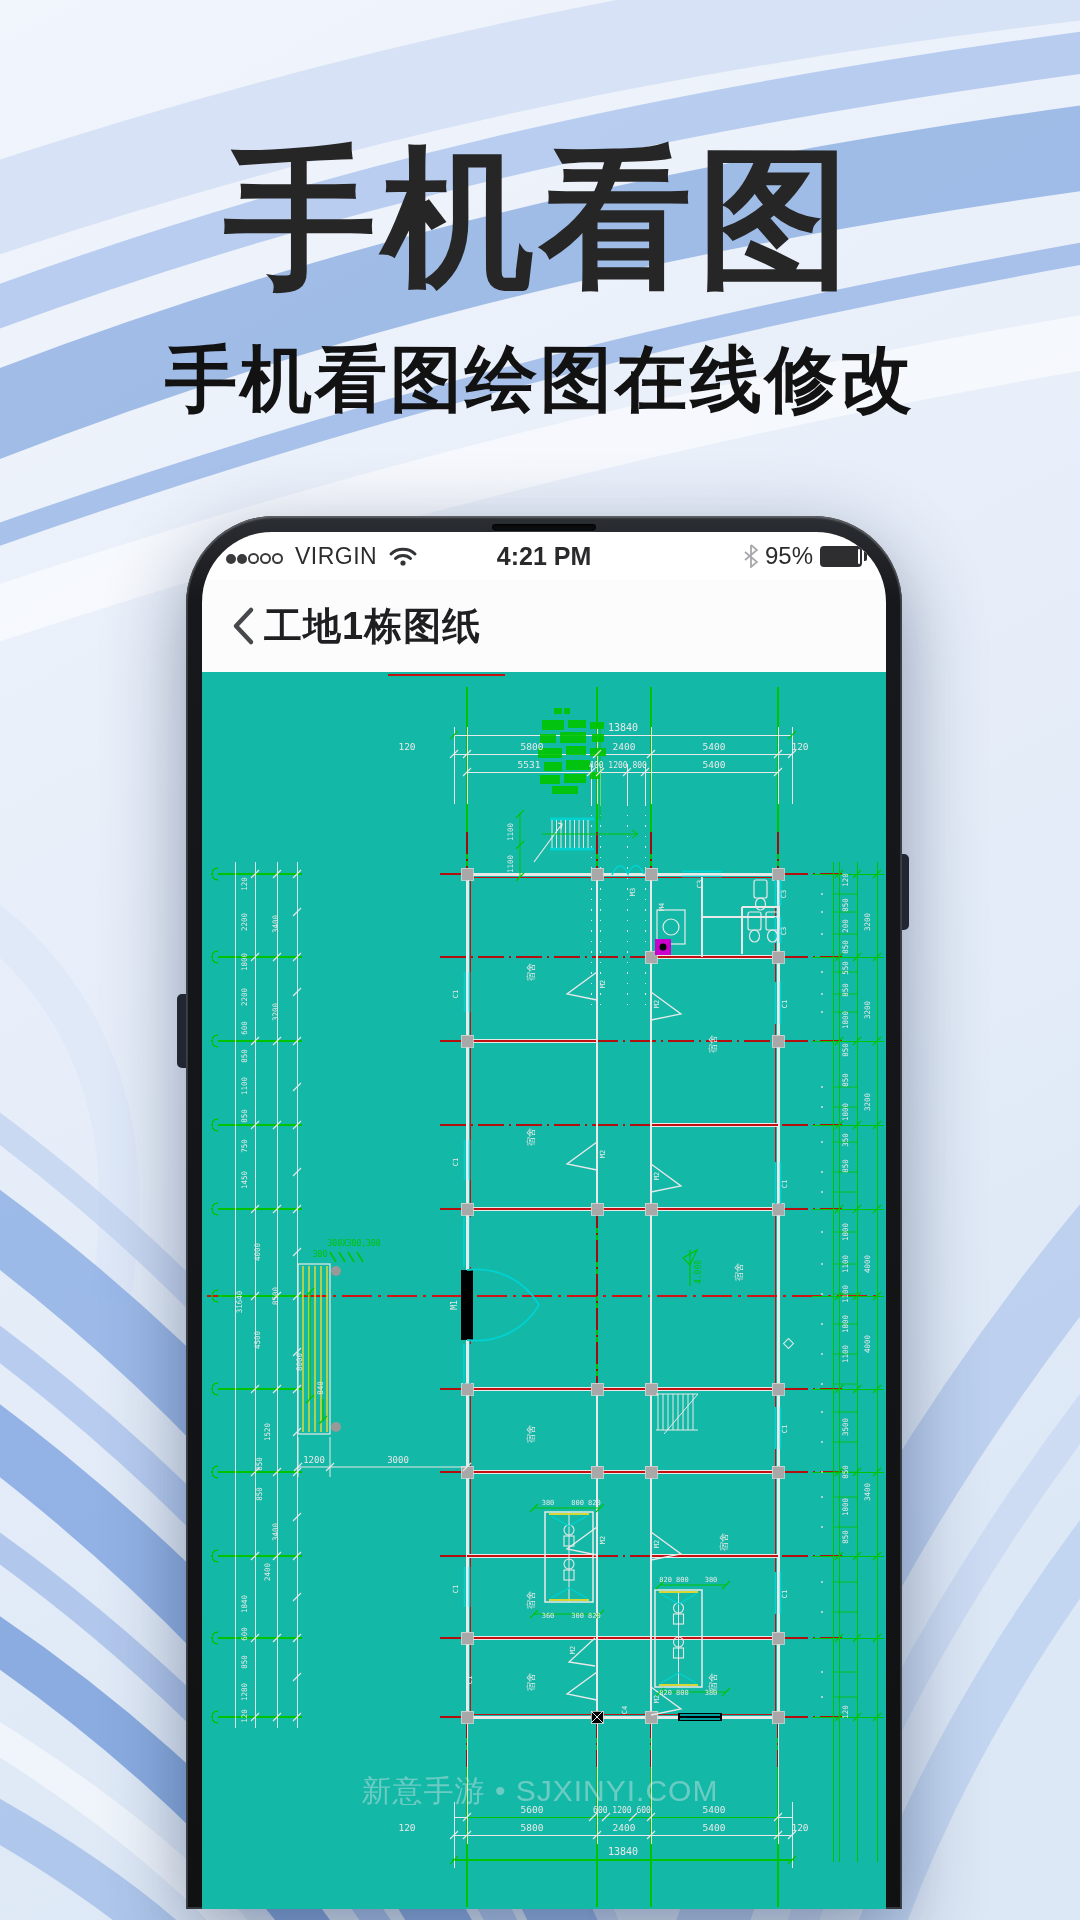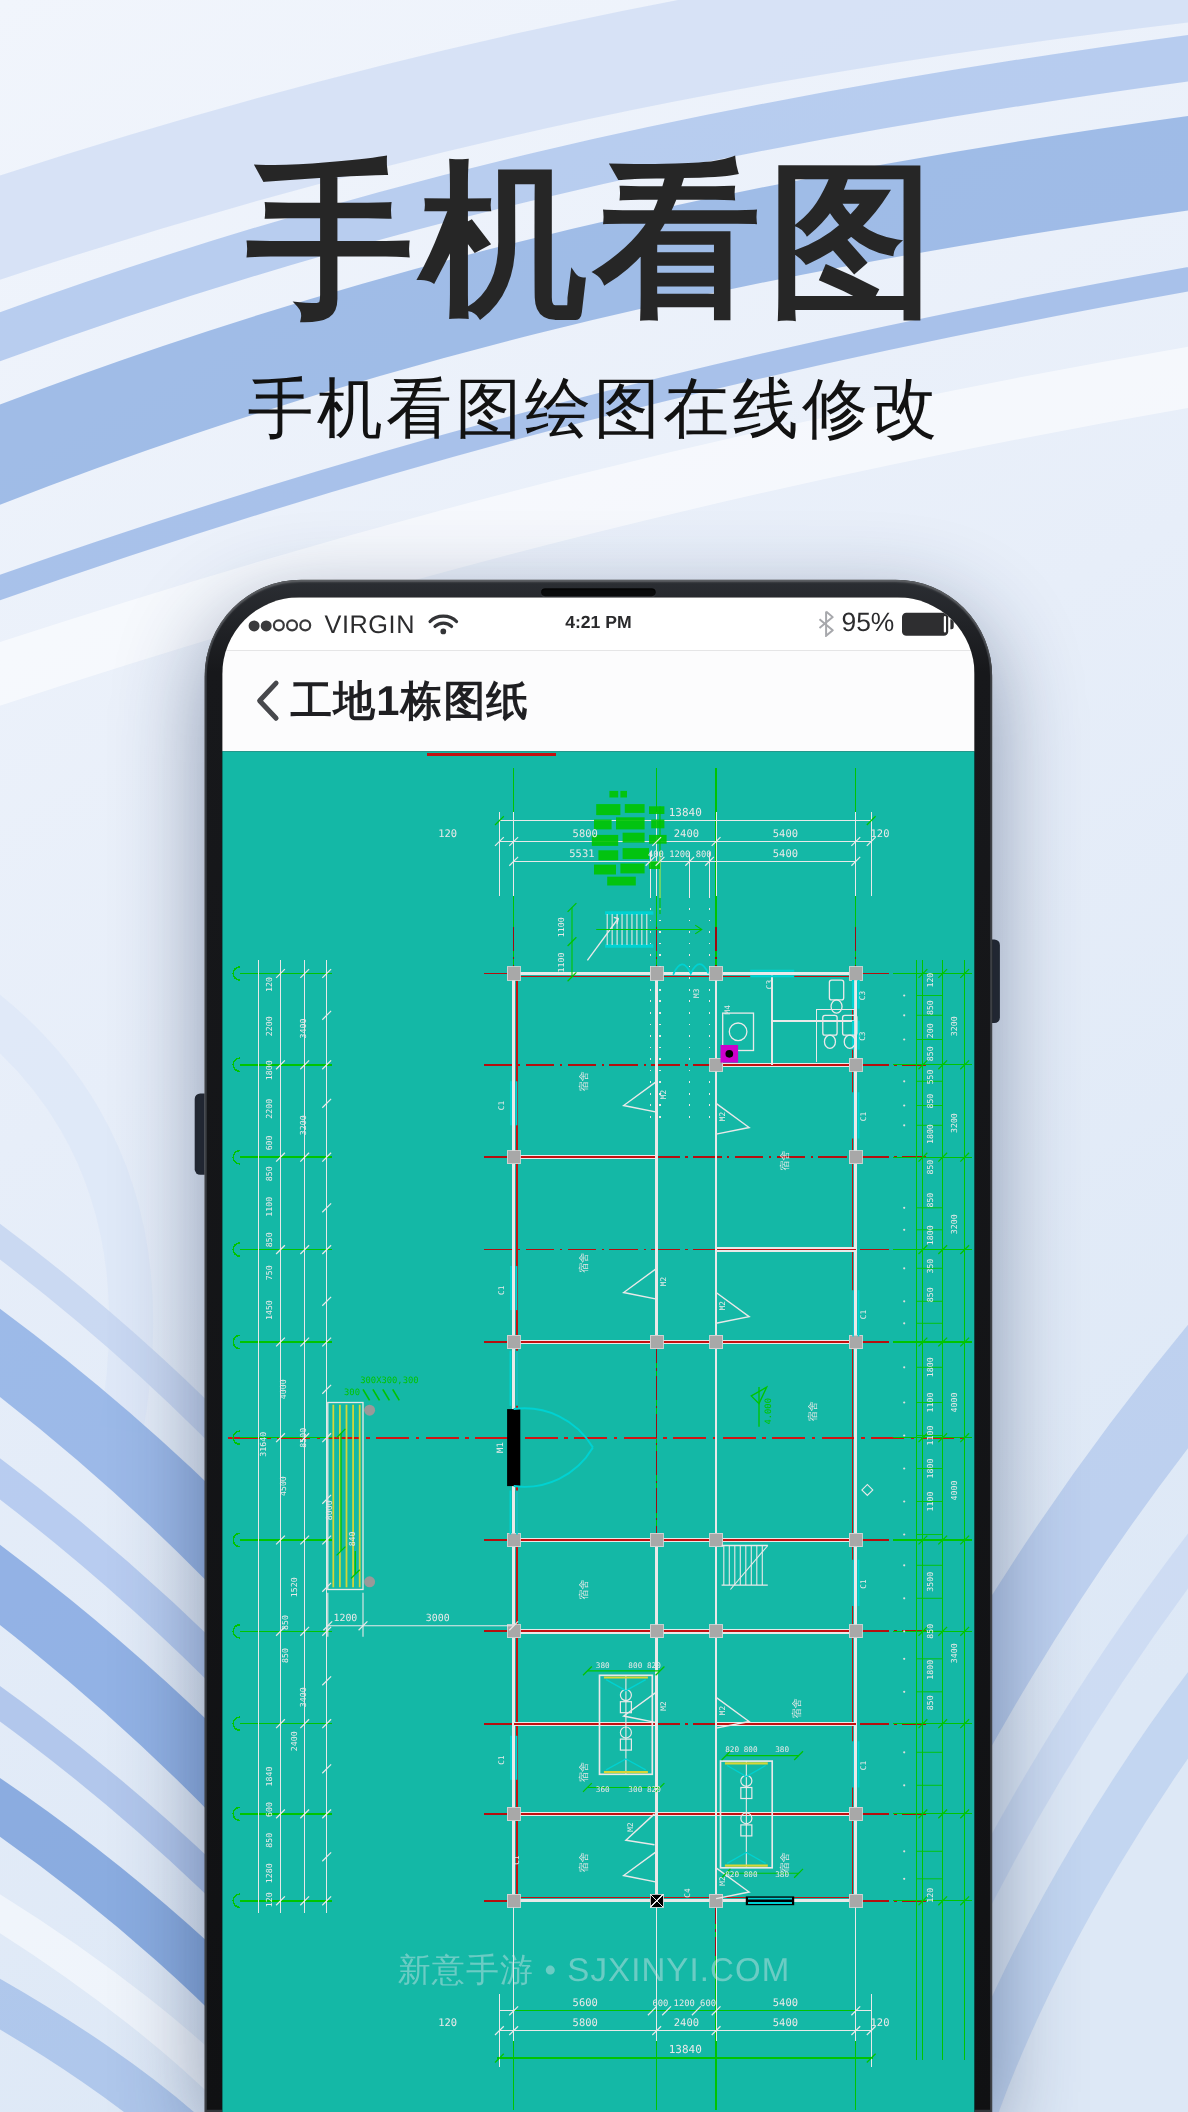--- a/index.html
+++ b/index.html
@@ -2,39 +2,39 @@
 <html><head>
 <meta charset="utf-8">
 <style>
   html,body{margin:0;padding:0;background:#e8eef8;}
   #stage{position:relative;width:1080px;height:1920px;overflow:hidden;
          font-family:"Liberation Sans", sans-serif;}
   #bg{position:absolute;left:0;top:0;z-index:0;}
   .hero{position:absolute;left:0;width:100%;text-align:center;z-index:1;color:#262626;}
   #hero-title{top:118px;font-size:152px;font-weight:900;letter-spacing:6px;
               font-family:"DejaVu Sans","Liberation Sans",sans-serif;}
-  #hero-subtitle{top:332px;font-size:60px;font-weight:400;letter-spacing:3px;color:#121212;}
+  #hero-subtitle{top:332px;font-size:72px;font-weight:700;letter-spacing:3px;color:#121212;}
   
-  .phone{position:absolute;left:186px;top:527px;width:716px;height:1393px;z-index:2;
+  .phone{position:absolute;left:186px;top:516px;width:716px;height:1393px;z-index:2;
          background:linear-gradient(180deg,#2b2e33 0%,#17181b 6%,#101113 100%);
          border-radius:88px 88px 0 0;
          box-shadow:0 26px 80px rgba(25,45,85,.45), inset 0 2px 2px rgba(255,255,255,.22), inset 0 0 0 2px #33363b;}
   .side-btn{position:absolute;background:#24262a;z-index:1;}
   #btn-power{left:900px;top:854px;width:9px;height:76px;border-radius:0 5px 5px 0;}
   #btn-volume{left:177px;top:994px;width:9px;height:74px;border-radius:5px 0 0 5px;}
   .speaker{position:absolute;left:50%;top:8px;transform:translateX(-50%);
            width:104px;height:7px;border-radius:4px;background:#0a0b0c;
            box-shadow:inset 0 1px 1px #000, 0 1px 0 rgba(255,255,255,.08);}
   .screen{position:absolute;left:16px;top:16px;width:684px;height:1377px;
           border-radius:70px 70px 0 0;overflow:hidden;background:#000;}
   .statusbar{height:48px;background:#fff;display:flex;align-items:center;
              padding:0 24px;box-sizing:border-box;color:#2c2c2e;font-size:24px;}
   .sb-left,.sb-right{display:flex;align-items:center;gap:7px;flex:1;}
   .sb-right{justify-content:flex-end;}
-  .sb-center{font-size:16px;font-weight:700;color:#2a2a2c;}
+  .sb-center{font-size:25px;font-weight:700;color:#2a2a2c;}
   .dot{width:10px;height:10px;border-radius:50%;display:inline-block;margin-right:1px;}
   .dot.f{background:#3a3a3c;} .dot.e{border:2px solid #3a3a3c;width:7px;height:7px;background:transparent;}
   .carrier{font-size:23px;color:#2c2c2e;margin:0 4px 0 4px;letter-spacing:.5px;}
   .bat{width:42px;height:21px;background:#2e2e30;border-radius:4px;position:relative;}
   .bat i{position:absolute;right:2px;top:3px;bottom:3px;width:2px;background:#fff;border-radius:1px;}
   .bat:after{content:"";position:absolute;right:-5px;top:6px;width:3px;height:9px;background:#2e2e30;border-radius:0 2px 2px 0;}
   .navbar{height:92px;background:#fcfcfd;display:flex;align-items:center;padding:0 28px;box-sizing:border-box;}
   .nav-title{font-size:38px;font-weight:700;color:#1f1f22;margin-left:8px;letter-spacing:1px;}
   .cad-wrap{height:1237px;background:#14b8a6;position:relative;}
   #watermark{position:absolute;left:50%;top:1771px;transform:translateX(-50%);z-index:5;

